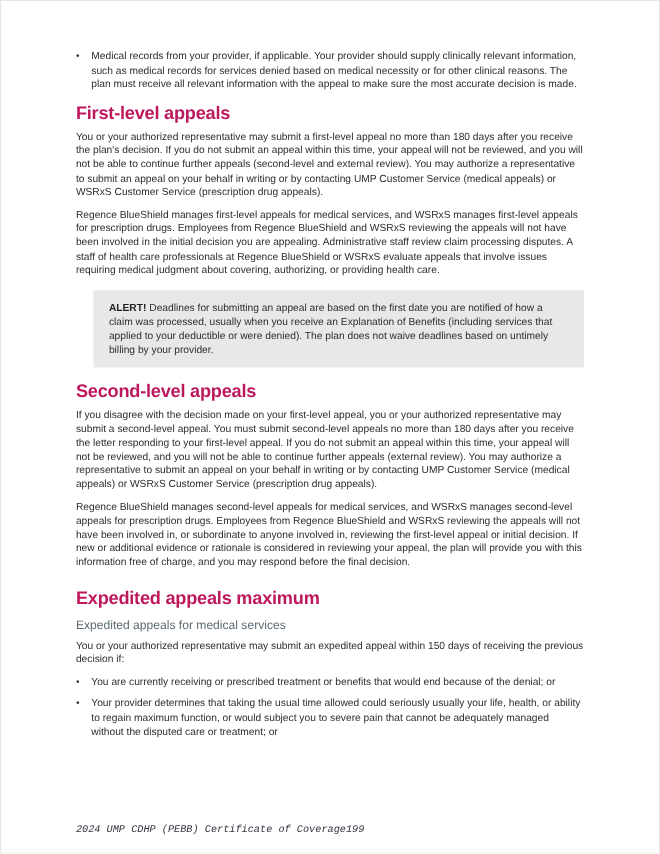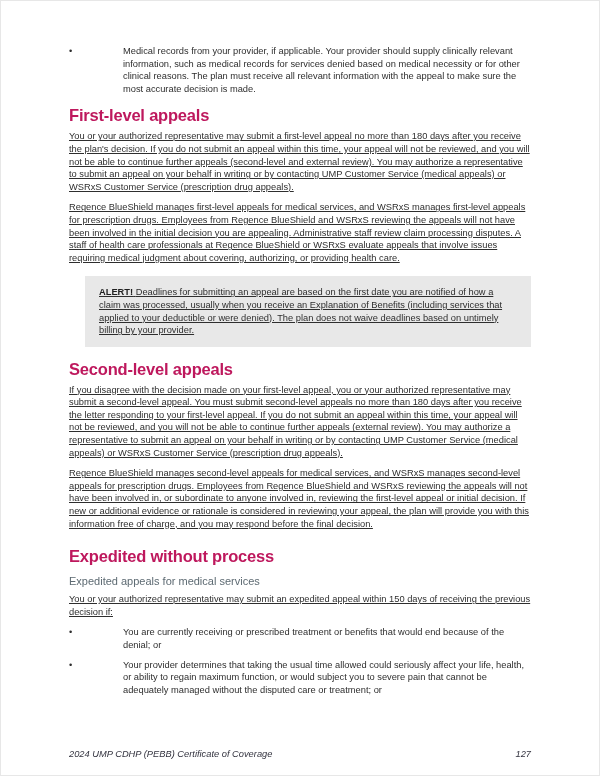--- a/index.html
+++ b/index.html
@@ -18,34 +18,34 @@
     box-sizing: border-box;
     border: 1px solid #e7e7e7;
     padding: 44px 68px 0 68px;
     background: #ffffff;
   }
   .body-text {
     font-size: 9.3px;
     line-height: 12.6px;
     color: #2e2e2e;
   }
-  p.body-text { margin: 0 0 8px 0; text-decoration: underline; }
+  p.body-text { margin: 0 0 8px 0; }
   .bullet-row {
     display: flex;
     align-items: flex-start;
     margin: 0 0 7px 0;
   }
   .bullet-marker {
     width: 14px;
     flex: 0 0 14px;
     font-size: 9.3px;
     line-height: 12.6px;
     color: #2e2e2e;
   }
-  .bullet-body { flex: 1; margin-left: 40px; }
+  .bullet-body { flex: 1; }
   h1.section-heading {
     font-size: 16.5px;
     line-height: 20px;
     font-weight: bold;
     color: #be185d;
     margin: 10px 0 5px 0;
     letter-spacing: -0.2px;
   }
   h1.second { margin-top: 2px; }
   h1.third  { margin-top: 16px; }
@@ -62,25 +62,26 @@
     padding: 10px 14px 10px 14px;
   }
   .alert-box p { margin: 0; }
   .alert-box strong { color: #1f1f1f; }
   .footer {
     position: absolute;
     left: 68px;
     right: 68px;
     bottom: 16px;
     display: flex;
-    justify-content: space-between;
+    justify-content: flex-start;
     align-items: baseline;
     font-size: 9.3px;
     font-style: italic;
     color: #33333f;
+    font-family: Liberation Mono, monospace;
   }
 </style>
 </head>
 <body>
 
 <div class="page">
 
   <div class="bullet-row body-text">
     <span class="bullet-marker">•</span>
     <span class="bullet-body">Medical records from your provider, if applicable. Your provider should supply clinically relevant information, such as medical records for services denied based on medical necessity or for other clinical reasons. The plan must receive all relevant information with the appeal to make sure the most accurate decision is made.</span>
@@ -91,31 +92,31 @@
   <p class="body-text">Regence BlueShield manages first-level appeals for medical services, and WSRxS manages first-level appeals for prescription drugs. Employees from Regence BlueShield and WSRxS reviewing the appeals will not have been involved in the initial decision you are appealing. Administrative staff review claim processing disputes. A staff of health care professionals at Regence BlueShield or WSRxS evaluate appeals that involve issues requiring medical judgment about covering, authorizing, or providing health care.</p>
 
   <div class="alert-box">
     <p class="body-text"><strong>ALERT!</strong> <span>Deadlines for submitting an appeal are based on the first date you are notified of how a claim was processed, usually when you receive an Explanation of Benefits (including services that applied to your deductible or were denied). The plan does not waive deadlines based on untimely billing by your provider.</span></p>
   </div>
 
   <h1 class="section-heading second">Second-level appeals</h1>
   <p class="body-text">If you disagree with the decision made on your first-level appeal, you or your authorized representative may submit a second-level appeal. You must submit second-level appeals no more than 180 days after you receive the letter responding to your first-level appeal. If you do not submit an appeal within this time, your appeal will not be reviewed, and you will not be able to continue further appeals (external review). You may authorize a representative to submit an appeal on your behalf in writing or by contacting UMP Customer Service (medical appeals) or WSRxS Customer Service (prescription drug appeals).</p>
   <p class="body-text">Regence BlueShield manages second-level appeals for medical services, and WSRxS manages second-level appeals for prescription drugs. Employees from Regence BlueShield and WSRxS reviewing the appeals will not have been involved in, or subordinate to anyone involved in, reviewing the first-level appeal or initial decision. If new or additional evidence or rationale is considered in reviewing your appeal, the plan will provide you with this information free of charge, and you may respond before the final decision.</p>
 
-  <h1 class="section-heading third">Expedited without process</h1>
+  <h1 class="section-heading third">Expedited appeals maximum</h1>
   <h2 class="sub-heading">Expedited appeals for medical services</h2>
   <p class="body-text">You or your authorized representative may submit an expedited appeal within 150 days of receiving the previous decision if:</p>
 
   <div class="bullet-row body-text">
     <span class="bullet-marker">•</span>
     <span class="bullet-body">You are currently receiving or prescribed treatment or benefits that would end because of the denial; or</span>
   </div>
   <div class="bullet-row body-text">
     <span class="bullet-marker">•</span>
-    <span class="bullet-body">Your provider determines that taking the usual time allowed could seriously affect your life, health, or ability to regain maximum function, or would subject you to severe pain that cannot be adequately managed without the disputed care or treatment; or</span>
+    <span class="bullet-body">Your provider determines that taking the usual time allowed could seriously usually your life, health, or ability to regain maximum function, or would subject you to severe pain that cannot be adequately managed without the disputed care or treatment; or</span>
   </div>
 
   <div class="footer">
     <span>2024 UMP CDHP (PEBB) Certificate of Coverage</span>
-    <span>127</span>
+    <span>199</span>
   </div>
 
 </div>
 
 </body></html>

